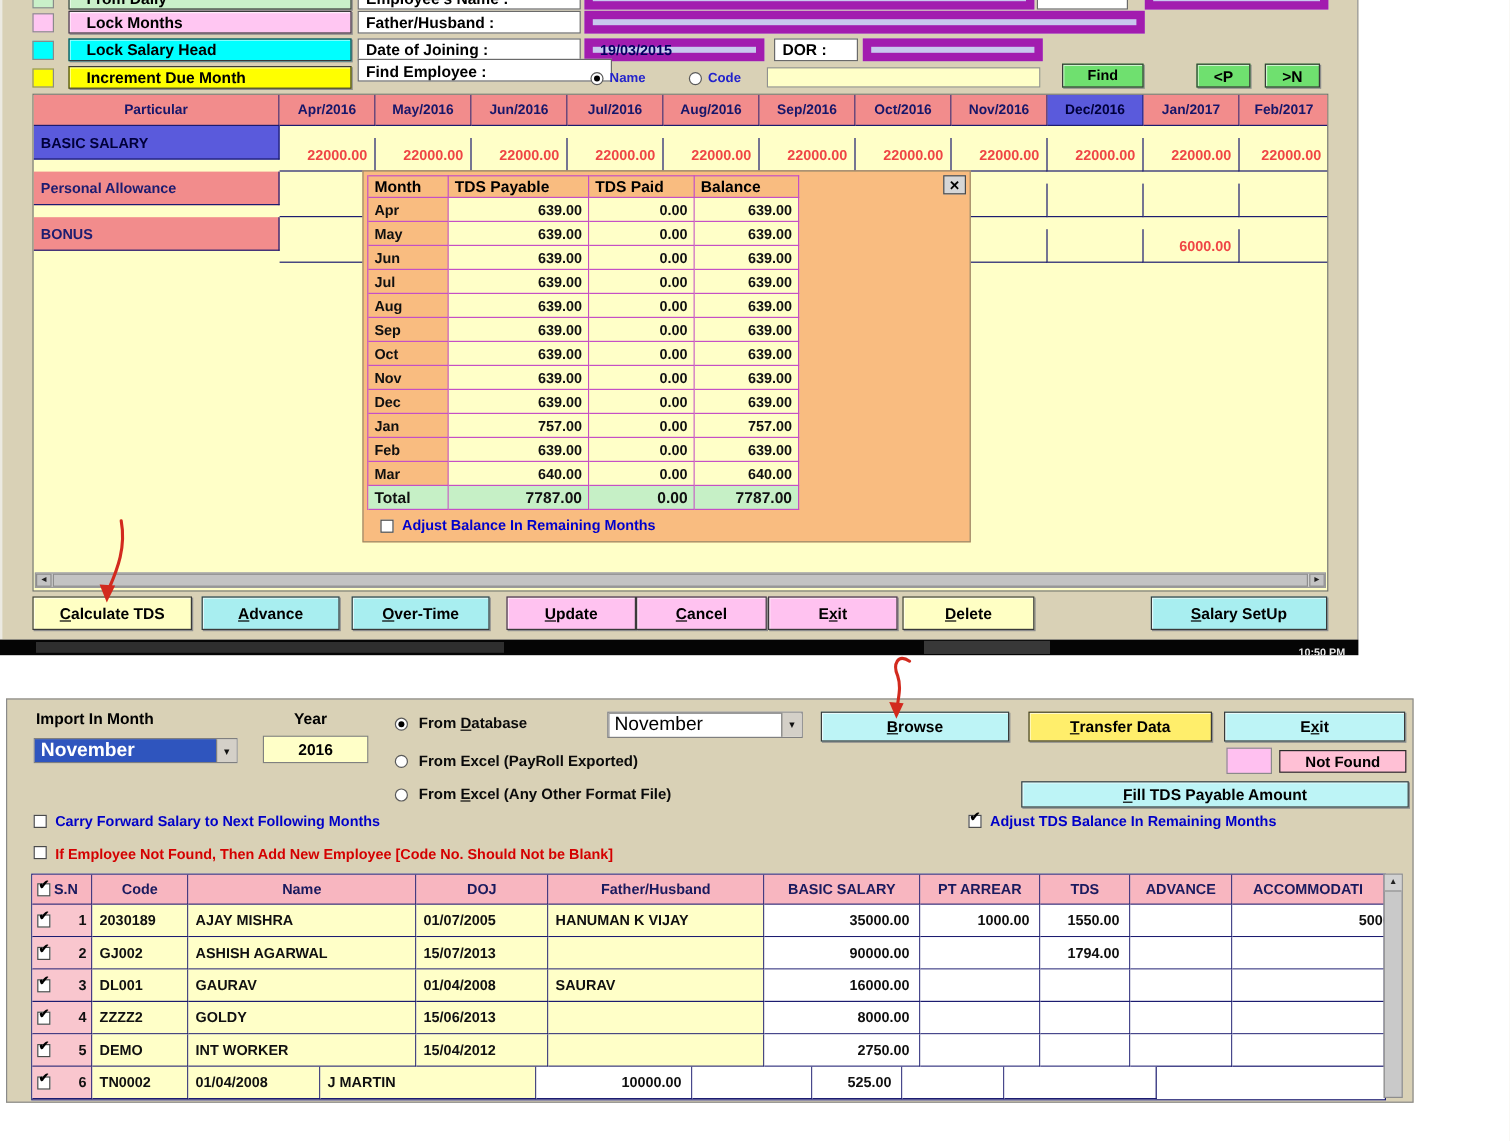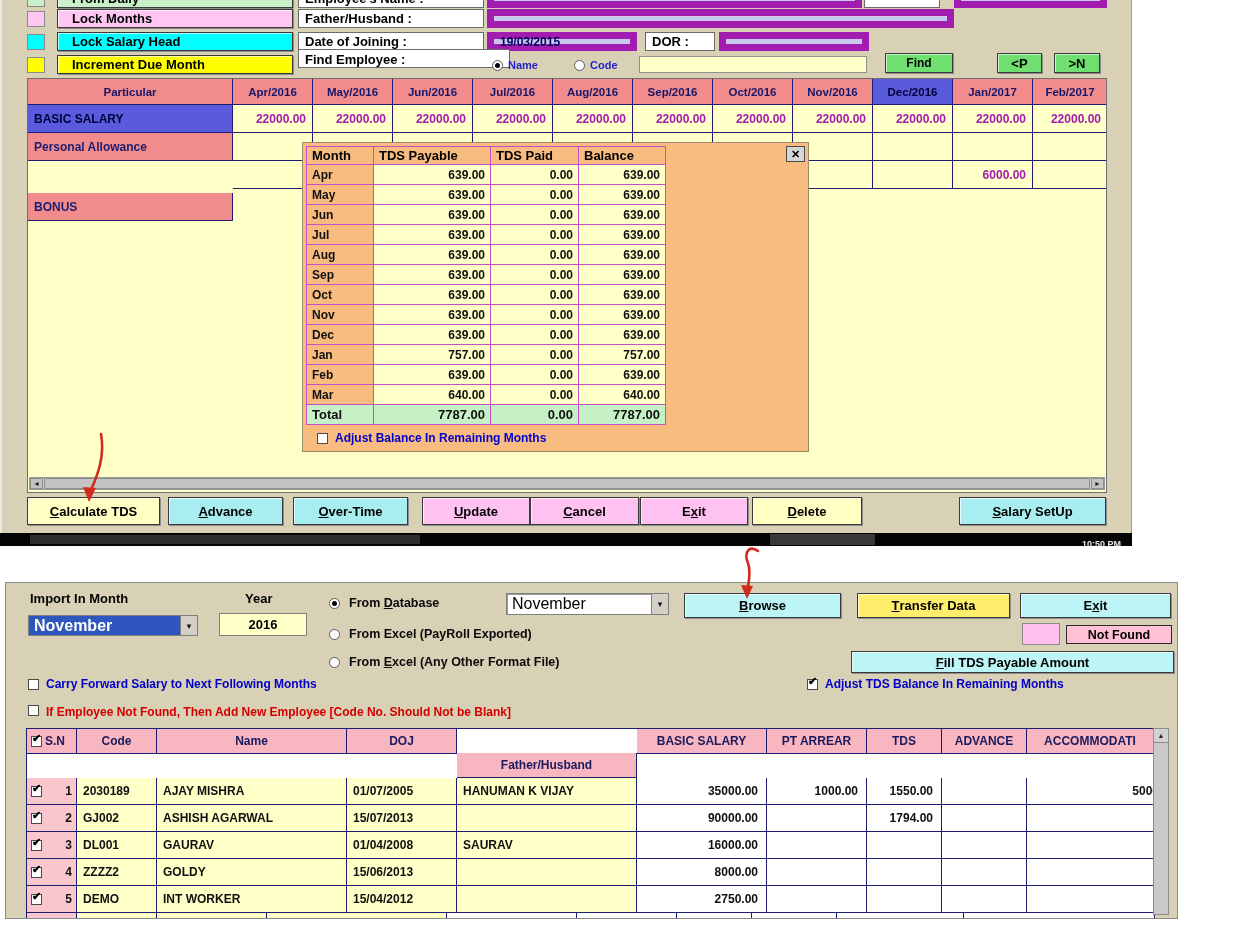--- a/index.html
+++ b/index.html
@@ -31,21 +31,21 @@
 
   
   #salary-grid { left:25px; top:78px; width:1080px; height:415px; background:#FFFFC8; border:1px solid #6f6f6f; overflow:hidden; }
   .sg-row { display:flex; }
   .sg-cell { border-right:1px solid #1c1c70; border-bottom:1px solid #1c1c70; display:flex; align-items:center; overflow:hidden; flex:none; }
   .sg-head .sg-cell { background:#F28C8C; color:#16166a; font-weight:bold; font-size:11.5px; justify-content:center; height:26px;text-align:center; }
   .sg-head .sg-cell.selcol { background:#5A5ADC; color:#00003a; }
   .sg-body .sg-cell { height:28px; font-size:12px; font-weight:bold; }
   .sg-label { background:#F28C8C; color:#1c1c70; padding-left:6px; }
   .sg-label.selrow { background:#5A5ADC; color:#00003a; }
-  .sg-val { justify-content:flex-end; padding-right:6px; color:#a21caf; }
+  .sg-val { justify-content:flex-end; padding-right:6px; color:#ef4444;margin-top:10px; }
   .hscroll { position:absolute; left:27px; top:477px; width:1076px; height:13px; background:#d2d2d2; border:1px solid #9a9a9a; display:flex; }
   .hscroll .arr { width:13px; background:#c3c3c3; border:1px solid #8d8d8d; font-size:7px; display:flex; align-items:center; justify-content:center; color:#222; flex:none; }
   .hscroll .thumb { flex:1; background:#c3c3c3; border:1px solid #8d8d8d; margin:0 1px; }
 
   
   #tds-popup { left:300px; top:142px; width:507px; height:310px; background:#F9BC80; border:1px solid #9a8a6a; z-index:10; }
   .tds-row { display:flex; }
   .tds-cell { border-right:1px solid #C550C5; border-bottom:1px solid #C550C5; display:flex; align-items:center; overflow:hidden; flex:none; font-weight:bold; }
   .tds-head .tds-cell { height:19px; font-size:13px; color:#000; padding-left:5px; border-top:1px solid #C550C5; }
   .tds-month { height:20px; font-size:12px; padding-left:5px; color:#101010; }
@@ -189,21 +189,21 @@
           <div class="sg-cell sg-val" style="width: 80px;"></div>
           <div class="sg-cell sg-val" style="width: 80px;"></div>
           <div class="sg-cell sg-val" style="width: 80px;"></div>
           <div class="sg-cell sg-val" style="width: 80px;"></div>
           <div class="sg-cell sg-val" style="width: 80px;"></div>
           <div class="sg-cell sg-val" style="width: 80px;"></div>
           <div class="sg-cell sg-val" style="width: 80px;"></div>
           <div class="sg-cell sg-val" style="width: 75px;"></div>
         </div>
         <div class="sg-row">
-          <div class="sg-cell sg-label" style="width: 205px; margin-top: 32px;">BONUS</div>
+          <div class="sg-cell sg-label" style="width: 205px;">BONUS</div>
           <div class="sg-cell sg-val" style="width: 80px;"></div>
           <div class="sg-cell sg-val" style="width: 80px;"></div>
           <div class="sg-cell sg-val" style="width: 80px;"></div>
           <div class="sg-cell sg-val" style="width: 80px;"></div>
           <div class="sg-cell sg-val" style="width: 80px;"></div>
           <div class="sg-cell sg-val" style="width: 80px;"></div>
           <div class="sg-cell sg-val" style="width: 80px;"></div>
           <div class="sg-cell sg-val" style="width: 80px;"></div>
           <div class="sg-cell sg-val" style="width: 80px;"></div>
           <div class="sg-cell sg-val" style="width: 80px;">6000.00</div>
@@ -384,21 +384,21 @@
       <div class="ig-row ig-head">
         <div class="ig-cell" style="width: 50px; justify-content: flex-start; padding: 0px 4px; gap: 3px;">
           <span class="cb">
             <span class="mark">✔</span>
           </span>
           <span>S.N</span>
         </div>
         <div class="ig-cell" style="width: 80px;">Code</div>
         <div class="ig-cell" style="width: 190px;">Name</div>
         <div class="ig-cell" style="width: 110px;">DOJ</div>
-        <div class="ig-cell" style="width: 180px; margin-top: 24px;">Father/Husband</div>
+        <div class="ig-cell" style="width: 180px;">Father/Husband</div>
         <div class="ig-cell" style="width: 130px;">BASIC SALARY</div>
         <div class="ig-cell" style="width: 100px;">PT ARREAR</div>
         <div class="ig-cell" style="width: 75px;">TDS</div>
         <div class="ig-cell" style="width: 85px;">ADVANCE</div>
         <div class="ig-cell" style="width: 127px;">ACCOMMODATI</div>
       </div>
       <div class="ig-row ig-body">
         <div class="ig-cell ig-sn" style="width: 50px;">
           <span class="cb">
             <span class="mark">✔</span>

